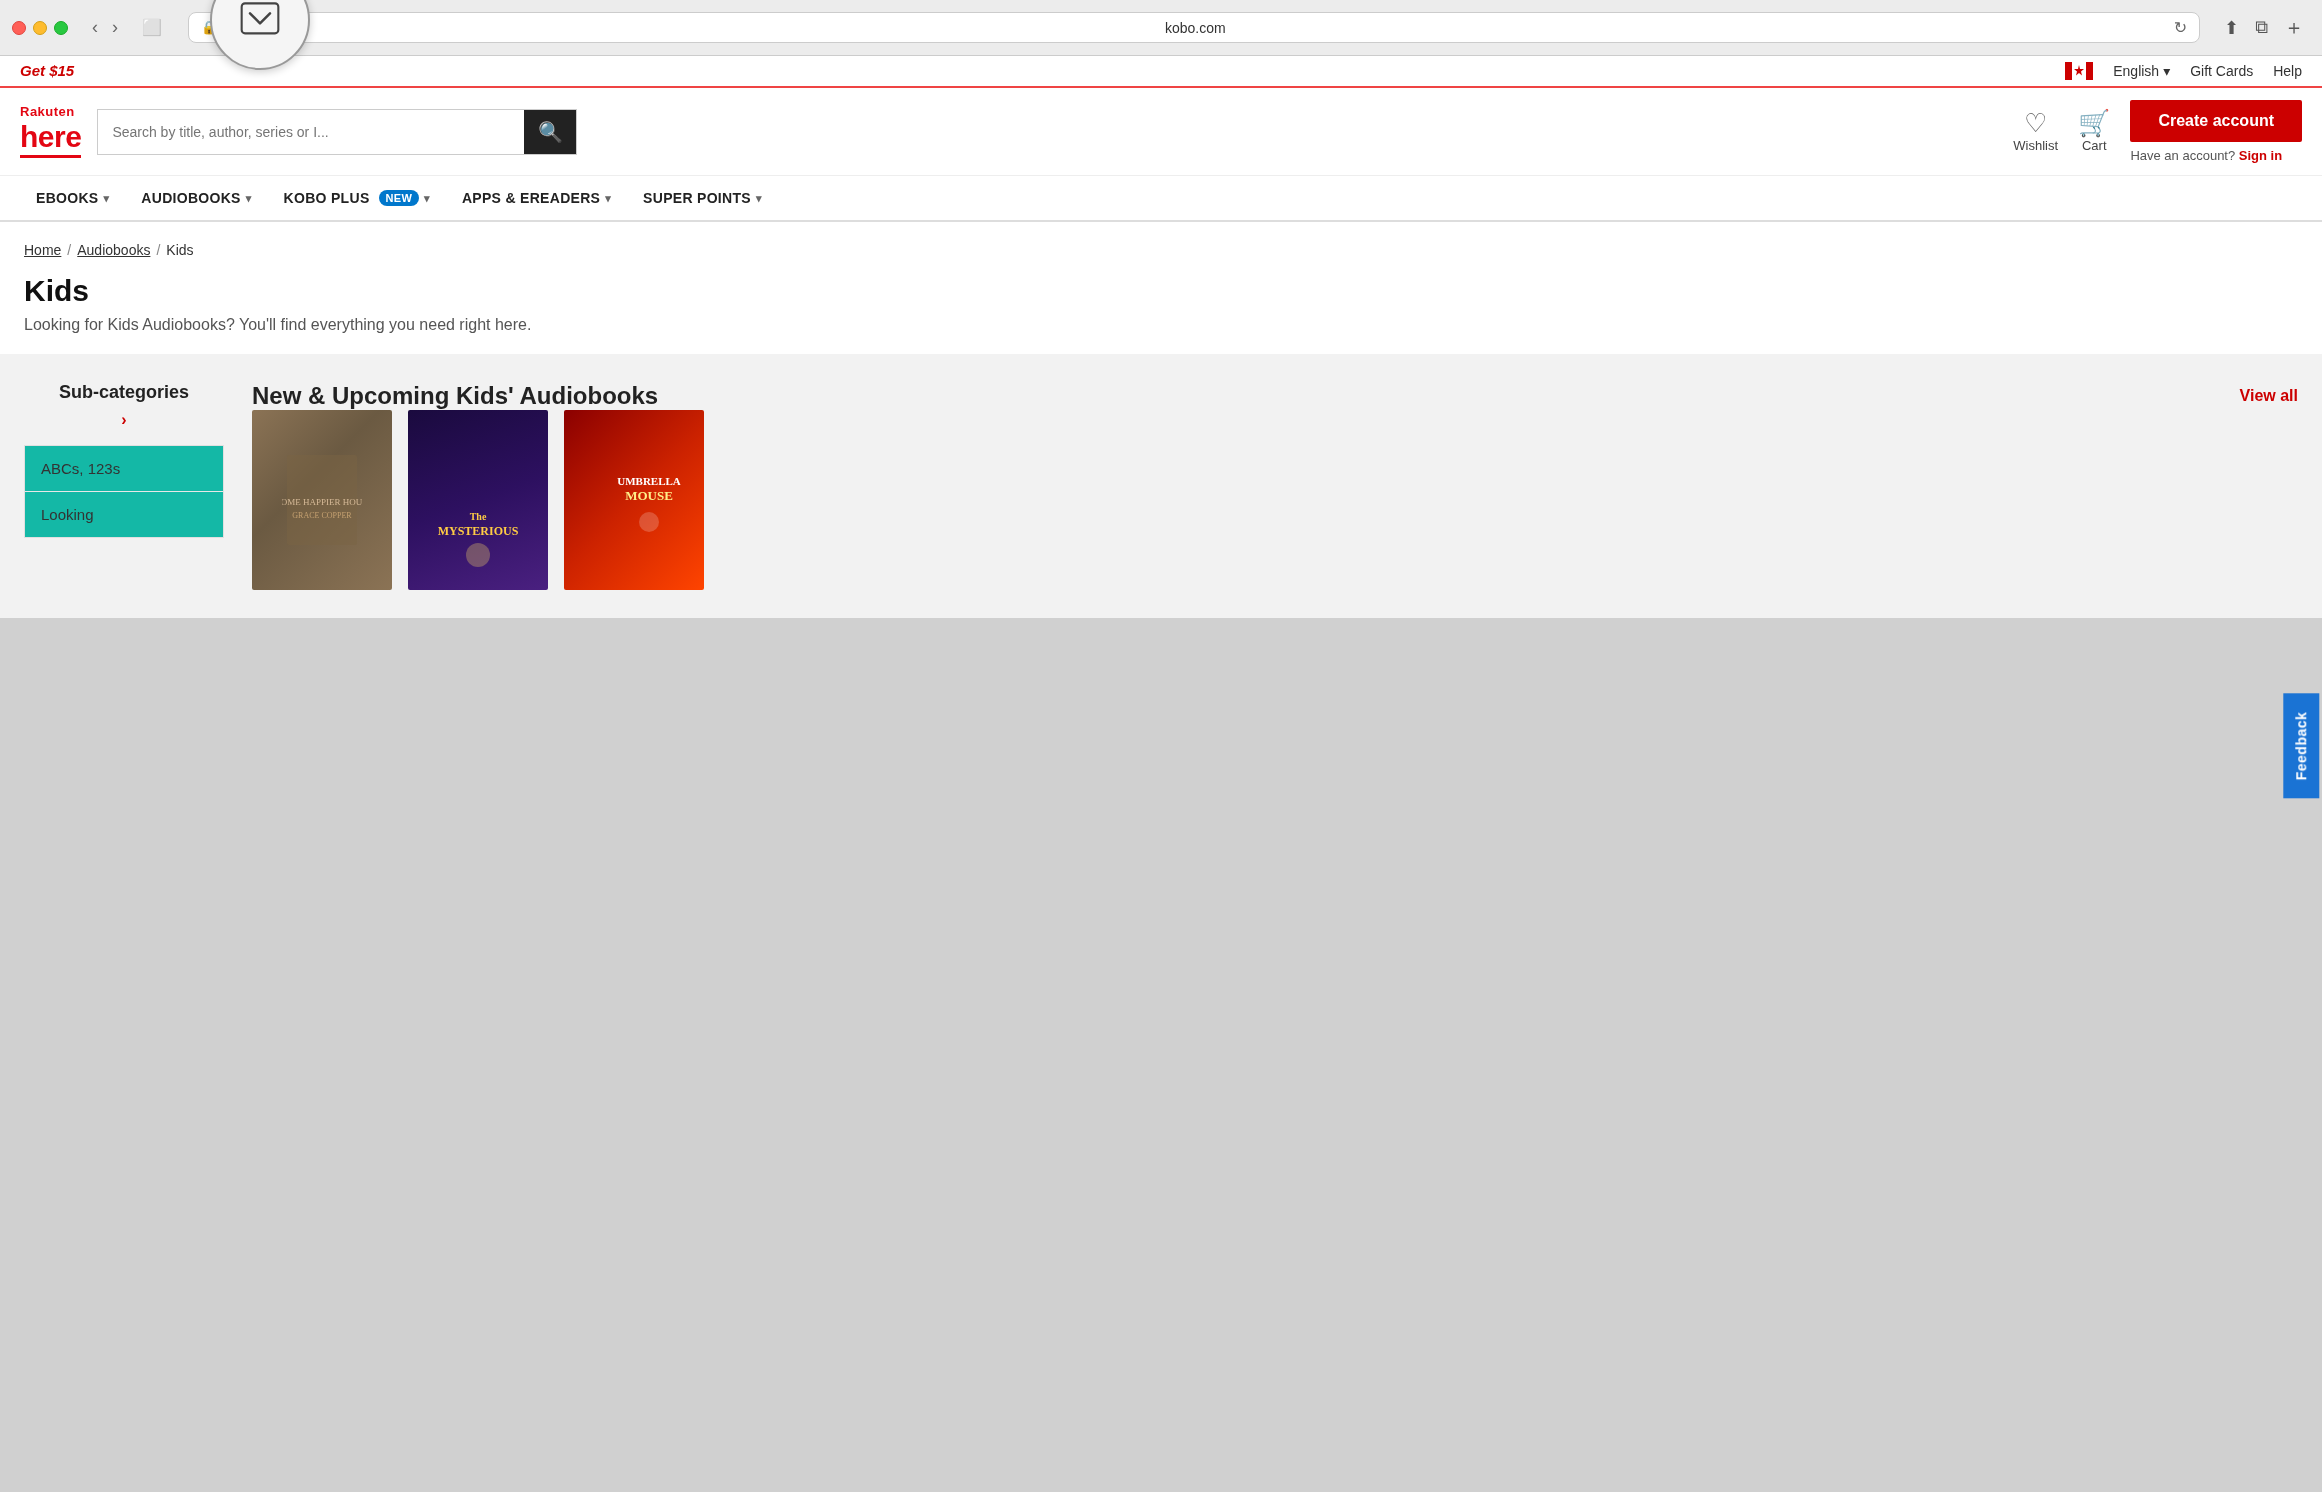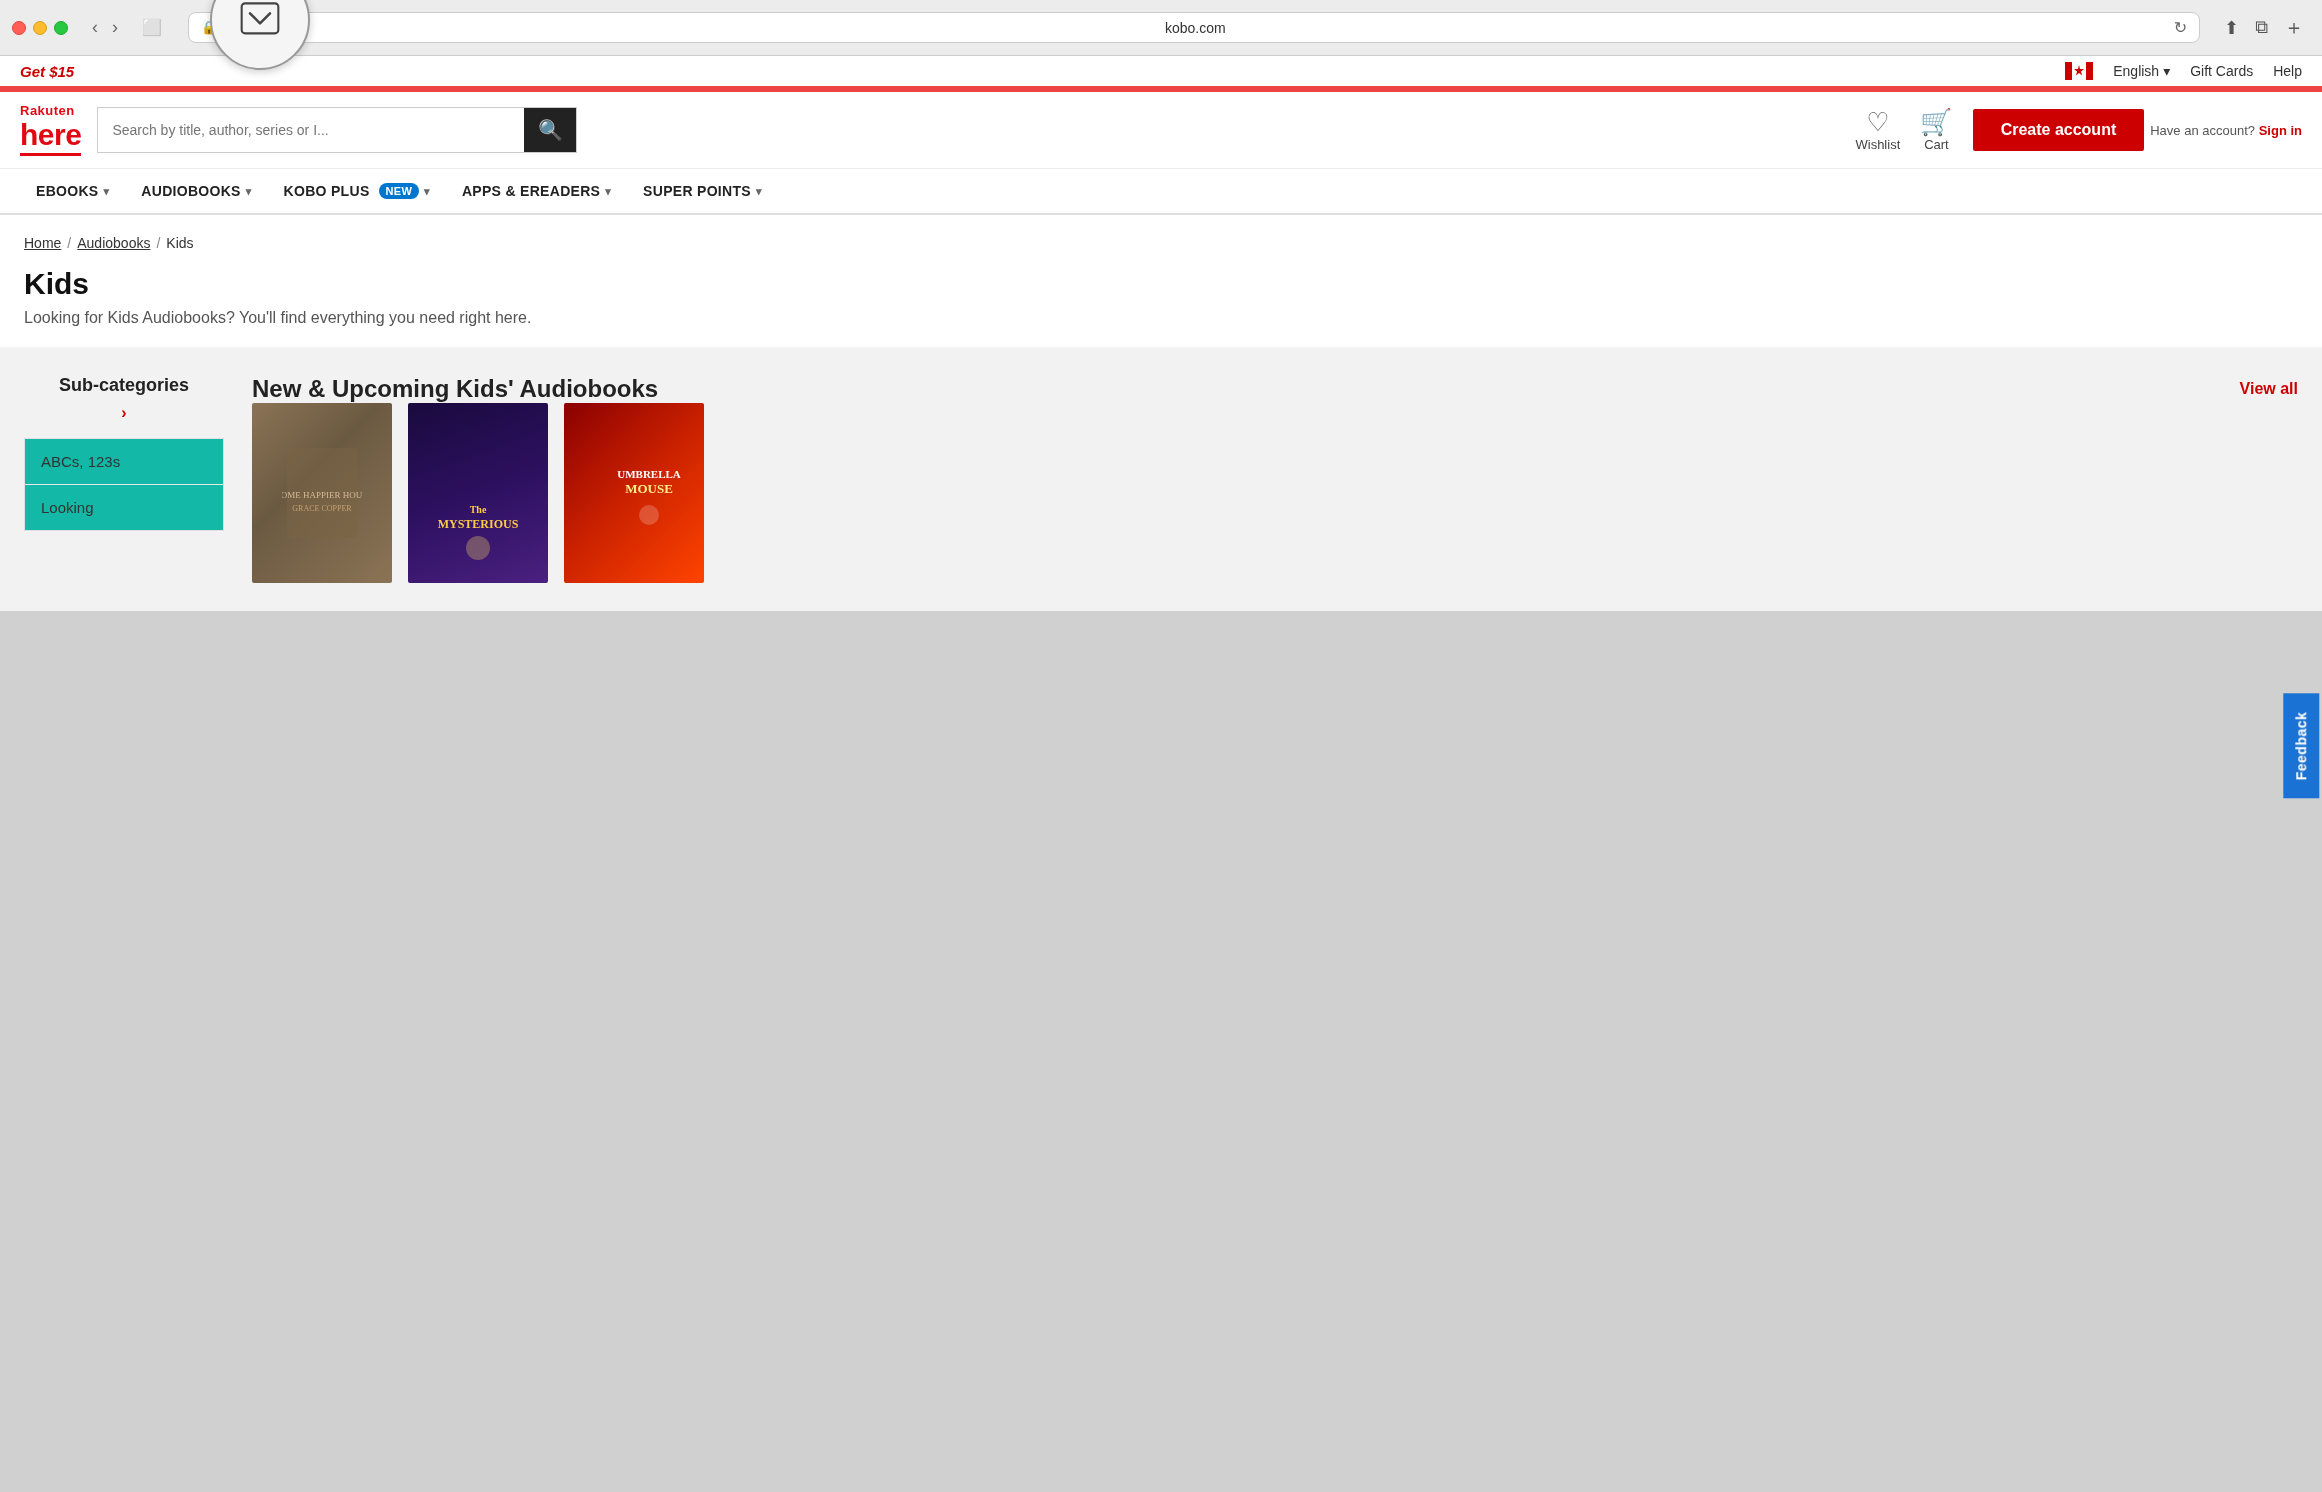--- a/index.html
+++ b/index.html
@@ -137,23 +137,23 @@
     
     .website {
       background: white;
     }
 
     
     .promo-bar {
       background: white;
       padding: 6px 20px;
       display: flex;
-      align-items: flex-end;
+      align-items: flex-start;
       justify-content: space-between;
-      border-bottom: 6px solid #ef4444;
+      border-bottom: 2px solid #ef4444;
     }
     .promo-text {
       color: #cc0000;
       font-weight: bold;
       font-size: 15px;
       font-style: italic;
     }
     .top-links {
       display: flex;
       align-items: center;
@@ -557,21 +557,21 @@
 
     <div class="header-actions">
       <a class="header-action">
         <span class="header-action-icon">♡</span>
         <span class="header-action-label">Wishlist</span>
       </a>
       <a class="header-action">
         <span class="header-action-icon">🛒</span>
         <span class="header-action-label">Cart</span>
       </a>
-      <div style="display:flex;align-items:center;gap:6px;">
+      <div style="display:flex;flex-direction:column;align-items:flex-start;gap:6px;">
         <button class="create-account-btn">Create account</button>
         <div class="sign-in-area">
           <span>Have an account?</span>
           <a class="sign-in-link">Sign in</a>
         </div>
       </div>
     </div>
   </div>
 
   <div class="nav-bar">

